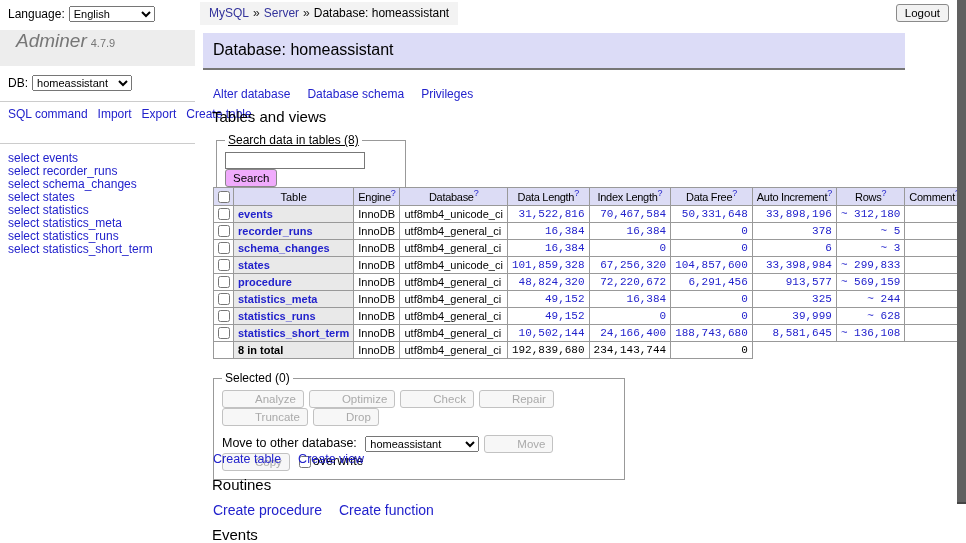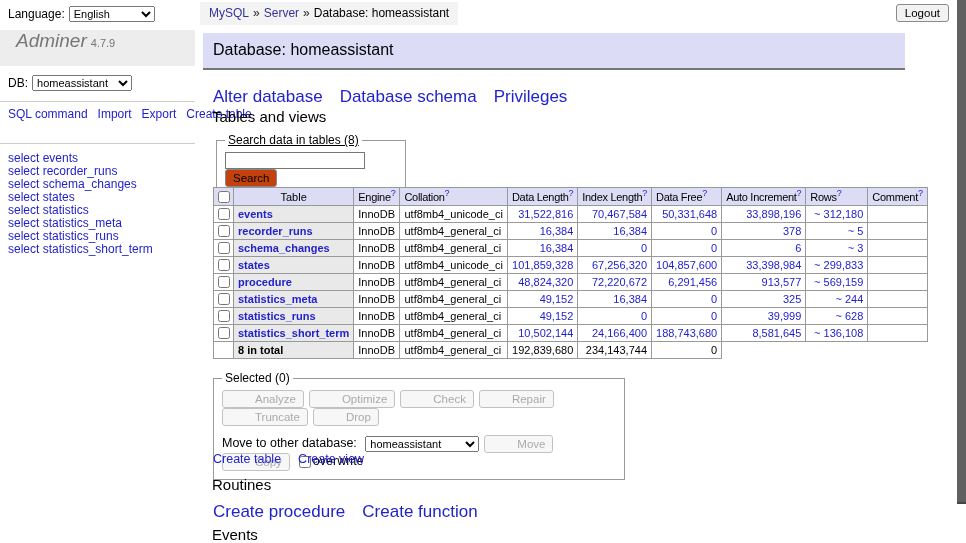--- a/index.html
+++ b/index.html
@@ -30,63 +30,63 @@
   
   #breadcrumb { position:absolute; left:200px; top:2px; background:#f3f3f3; padding:4px 9px 5px 9px; }
   #breadcrumb a { color:#32329b; }
   #breadcrumb .sep { color:#222; margin:0 4px; }
   #logout-btn { position:absolute; top:4px; right:17px; font-size:11.5px; padding:2px 8px;
     background:#f2f2f2; border:1px solid #8a8a8a; border-radius:3px; font-family:inherit; }
 
   
   #title-box { position:absolute; left:203px; top:33px; width:702px; background:#dcdcf7;
     border-bottom:2px solid #767676; padding:8px 10px 9px 10px; font-size:16px; }
-  #nav-links { position:absolute; left:213px; top:87px; font-size:17px; }
+  #nav-links { position:absolute; left:213px; top:87px; font-size:12px; }
   #nav-links a { margin-right:17px; }
   .h3 { position:absolute; font-size:15px; font-weight:normal; color:#000; }
   #h3-tables { left:212px; top:108px; }
   #h3-routines { left:212px; top:476px; }
   #h3-events { left:212px; top:526px; }
 
   fieldset { border:1px solid #999; margin:0; padding:5px 8px 8px 8px; }
   legend { font-size:12px; padding:0 3px; }
   #search-fieldset { position:absolute; left:216px; top:133px; width:190px;text-decoration:underline; }
   #search-input { width:140px; height:17px; border:1px solid #777; font-size:12px; padding:1px 3px; vertical-align:middle; }
-  .btn { font-size:11.5px; padding:2px 7px; background:#c2410c; border:1px solid #888;
+  .btn { font-size:11.5px; padding:2px 7px; background:#f0abfc; border:1px solid #888;
     border-radius:3px; color:#000; font-family:inherit; vertical-align:middle; }
   .btn.disabled { color:#aaa; border-color:#c2c2c2; background:#f7f7f7;padding-left:32px; }
 
   
   #tables-table { position:absolute; left:213px; top:187px; border-collapse:collapse;
     table-layout:fixed; font-size:11px; }
   #tables-table th, #tables-table td { border:1px solid #999; padding:0 4px; height:17px;
     overflow:hidden; white-space:nowrap; text-align:left; vertical-align:middle; }
-  #tables-table thead th { background:#dcdcf5; font-weight:normal; letter-spacing:-0.3px; height:18px; }
+  #tables-table thead th { background:#dcdcf5; font-weight:normal; letter-spacing:-0.3px; height:18px;text-align:center; }
   #tables-table thead th.tcol { font-weight:normal; text-align:center; letter-spacing:0; }
   #tables-table .checkcell { text-align:center; padding:0; }
   #tables-table input[type=checkbox] { width:12px; height:12px; margin:1px; vertical-align:middle; }
   #tables-table tbody th, #tables-table tfoot th { background:#e9e9e9; font-weight:bold; }
   #tables-table tbody th a { color:#2222cc; font-weight:bold; }
-  #tables-table td.num { text-align:right; color:#2222cc; }
+  #tables-table td.num { text-align:right; color:#2222cc;font-family:Liberation Mono, monospace; }
   #tables-table tfoot td.num { color:#000; }
   #tables-table td.noborder { border:none; }
   sup.help { line-height:0; }
   sup.help a { color:#2222cc; font-size:9px; }
 
   
   #selected-fieldset { position:absolute; left:213px; top:371px; width:412px; }
   #selected-buttons .btn { margin-right:5px; }
   #move-row { margin-top:9px; font-size:12.5px; }
   #move-row select { width:114px; font-size:11px; vertical-align:middle; margin-right:5px; }
   #move-row .btn { margin-right:5px; }
   #overwrite-checkbox { width:12px; height:12px; vertical-align:middle; margin:0 2px 0 4px; }
 
   #create-links { position:absolute; left:213px; top:452px; font-size:12.5px; }
   #create-links a, #routines-links a { margin-right:17px; }
-  #routines-links { position:absolute; left:213px; top:502px; font-size:17px; }
+  #routines-links { position:absolute; left:213px; top:502px; font-size:14px; }
 
   
   #scrollbar { position:absolute; right:0; top:0; width:9px; height:504px;
     background:#606060; border-bottom:2px solid #454545; }
 </style>
 </head>
 <body>
 
 <div id="sidebar">
   <div id="lang-row">
@@ -140,21 +140,21 @@
       <col style="width:64px">
       <col style="width:79px">
     <col style="width:62px">
       <col style="width:54px">
   </colgroup>
   <thead>
       <tr>
         <th class="checkcell"><input type="checkbox" style=""></th>
         <th class="tcol"><span>Table</span></th>
         <th><span>Engine</span><sup class="help"><a>?</a></sup></th>
-        <th><span>Collation</span><sup class="help"><a>?</a></sup></th>
+        <th><span>Database</span><sup class="help"><a>?</a></sup></th>
         <th><span>Data Length</span><sup class="help"><a>?</a></sup></th>
         <th><span>Index Length</span><sup class="help"><a>?</a></sup></th>
         <th><span>Data Free</span><sup class="help"><a>?</a></sup></th>
         <th><span>Auto Increment</span><sup class="help"><a>?</a></sup></th>
         <th><span>Rows</span><sup class="help"><a>?</a></sup></th>
         <th><span>Comment</span><sup class="help"><a>?</a></sup></th>
       </tr>
     </thead>
   <tbody>
       <tr>

